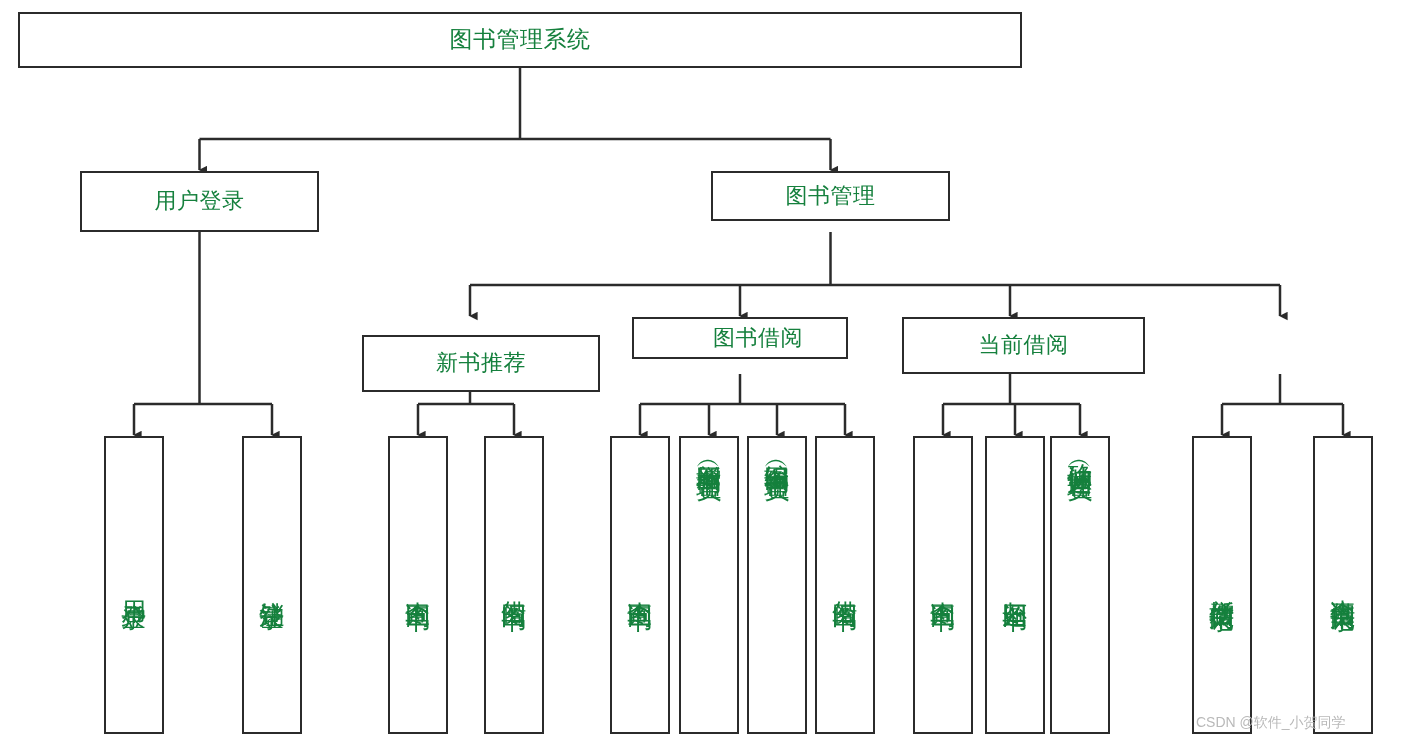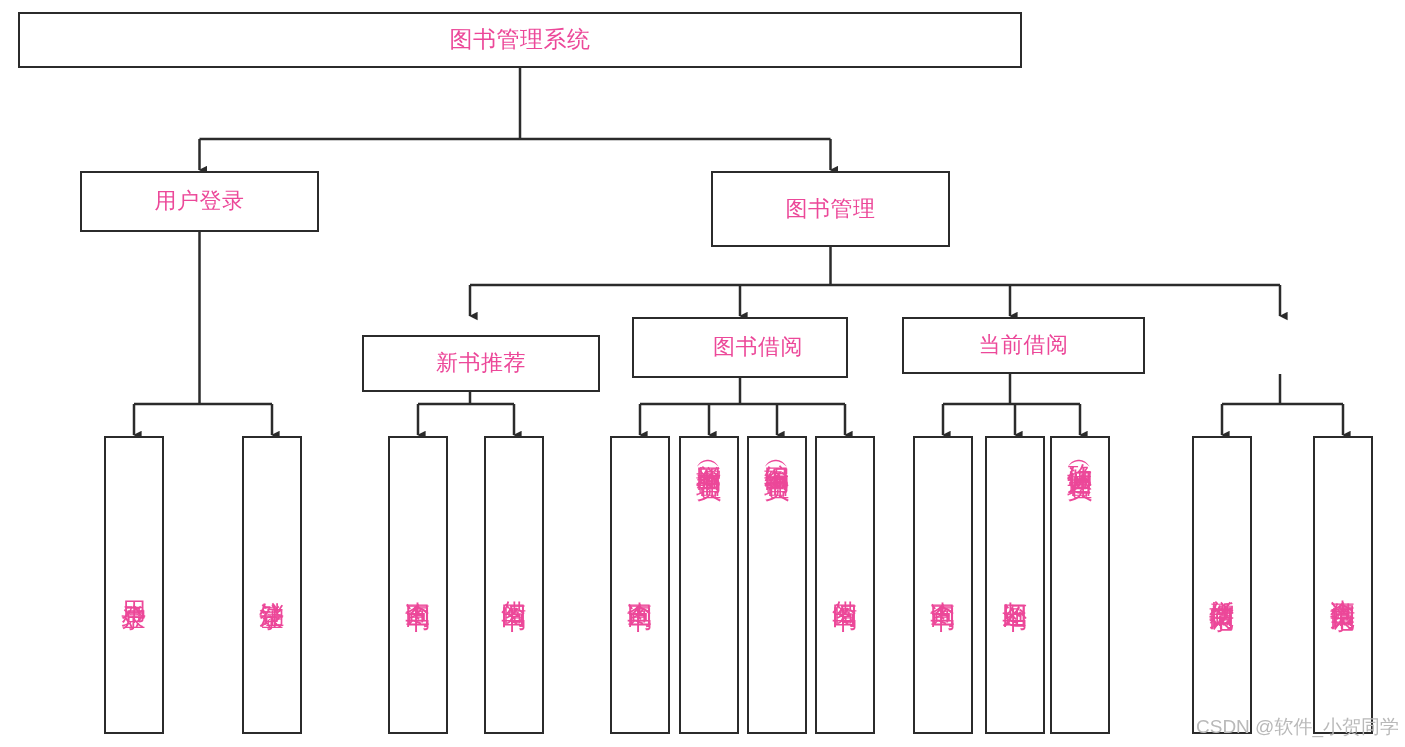--- a/index.html
+++ b/index.html
@@ -25,21 +25,21 @@
     pointer-events: none;
   }
   .node {
     position: absolute;
     box-sizing: border-box;
     background: #ffffff;
     border: 2.5px solid #2b2b2b;
     display: flex;
     align-items: center;
     justify-content: center;
-    color: #ec4899;
+    color: #15803d;
     z-index: 2;
   }
   .node .label {
     display: block;
     white-space: pre;
     letter-spacing: 0.5px;
   }
   
   .node.h .label {
     font-size: 22px;
@@ -64,21 +64,21 @@
     text-align: left;
   }
   
   .node.v.centered {
     align-items: center;
     padding-top: 0;
   }
   .watermark {
     position: absolute;
     color: #b9b9b9;
-    font-size: 19px;
+    font-size: 14px;
     white-space: nowrap;
     z-index: 5;
     font-family: "Liberation Sans", "DejaVu Sans", sans-serif;
   }
 </style>
 </head>
 <body>
 
 <div id="canvas">
 
@@ -125,28 +125,28 @@
       </g>
   </svg>
 
   <div class="node h root" style="left: 18px; top: 12px; width: 1004px; height: 56px;">
     <span class="label">图书管理系统</span>
   </div>
 
   <div class="node h" style="left: 80px; top: 171px; width: 239px; height: 61px;">
     <span class="label">用户登录</span>
   </div>
-  <div class="node h" style="left: 711px; top: 171px; width: 239px; height: 76px;">
+  <div class="node h" style="left: 711px; top: 171px; width: 239px; height: 50px;">
     <span class="label">图书管理</span>
   </div>
 
   <div class="node h" style="left: 362px; top: 335px; width: 238px; height: 57px;">
     <span class="label">新书推荐</span>
   </div>
-  <div class="node h" style="left: 632px; top: 317px; width: 216px; height: 61px; padding-left: 36px;">
+  <div class="node h" style="left: 632px; top: 317px; width: 216px; height: 42px; padding-left: 36px;">
     <span class="label">图书借阅</span>
   </div>
   <div class="node h" style="left: 902px; top: 317px; width: 243px; height: 57px;">
     <span class="label">当前借阅</span>
   </div>
 
   <div class="node v centered" style="left: 104px; top: 436px; width: 60px; height: 298px;">
     <span class="label">用户登录</span>
   </div>
   <div class="node v centered" style="left: 242px; top: 436px; width: 60px; height: 298px;">

